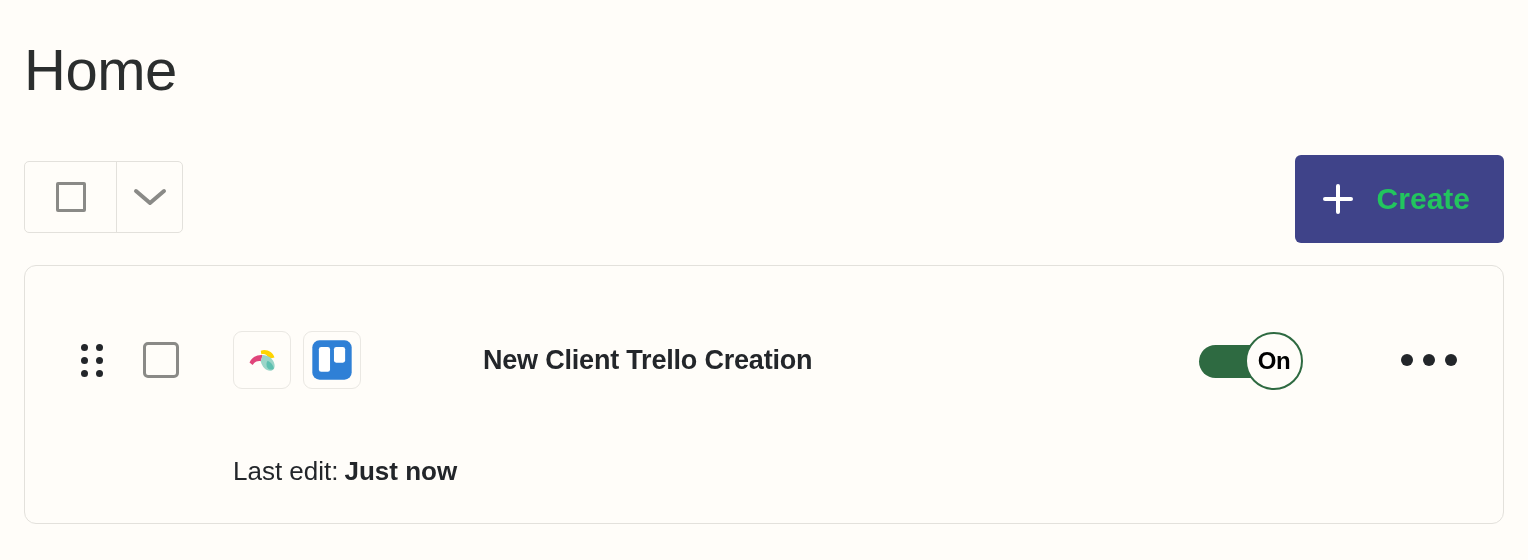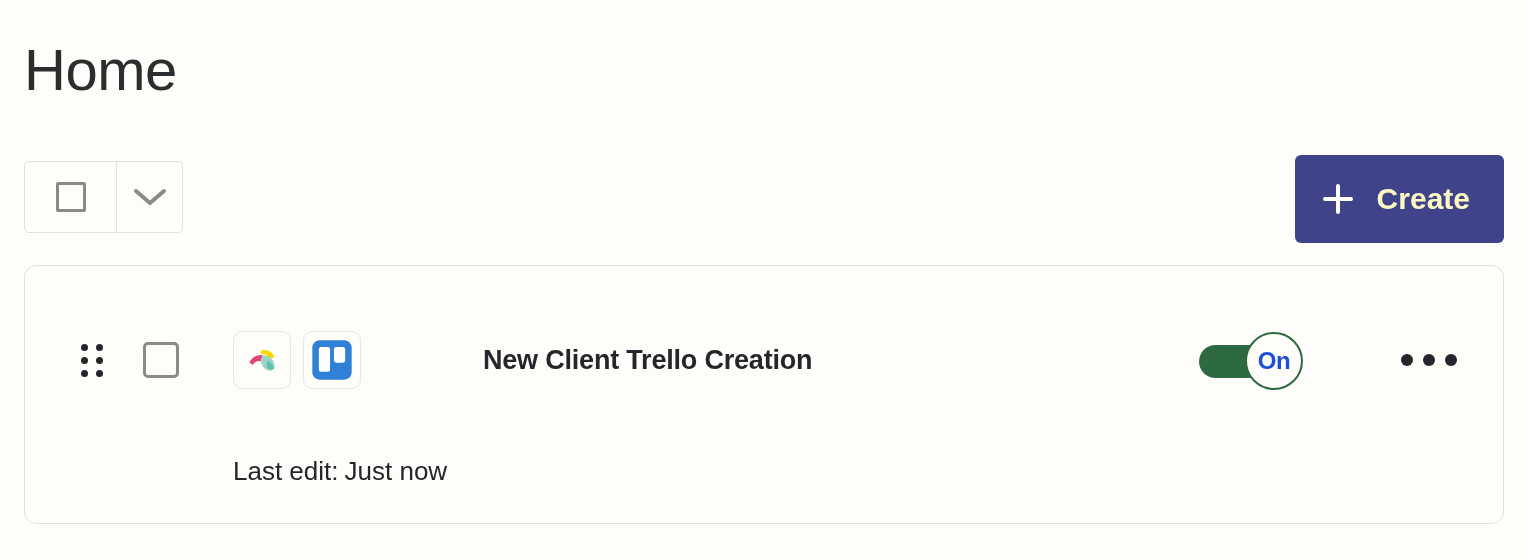--- a/index.html
+++ b/index.html
@@ -57,21 +57,21 @@
   
   .create-btn {
     position:absolute;
     right:24px;
     top:155px;
     height:88px;
     padding:0 34px 0 26px;
     background:#3f4389;
     border:none;
     border-radius:6px;
-    color:#fef9c3;
+    color:#22c55e;
     font-family:"Liberation Sans", sans-serif;
     font-size:30px;
     font-weight:bold;
     display:flex;
     align-items:center;
     gap:22px;
     cursor:pointer;
   }
   .plus-icon { display:block; flex:0 0 auto; }
 
@@ -175,21 +175,21 @@
     width:58px;
     height:58px;
     border-radius:50%;
     background:#fffdf9;
     border:2px solid #2e6a41;
     display:flex;
     align-items:center;
     justify-content:center;
     font-size:24px;
     font-weight:bold;
-    color:#1d4ed8;
+    color:#000000;
     letter-spacing:-0.3px;
   }
 
   
   .overflow-btn {
     position:absolute;
     right:44px;
     width:60px;
     height:40px;
     display:flex;
@@ -210,21 +210,21 @@
   
   .last-edit {
     position:absolute;
     left:208px;
     top:190px;
     font-size:26px;
     color:#23262a;
     white-space:nowrap;
   }
   .last-edit .lbl { font-weight:400;margin-top:32px; }
-  .last-edit .val { font-weight:normal; margin-left:6px; }
+  .last-edit .val { font-weight:bold; margin-left:6px; }
 </style>
 </head>
 <body>
 
 <div class="page">
 
   <h1 class="page-title">Home</h1>
 
   <div class="selectall-group">
     <div class="selectall-cell">

